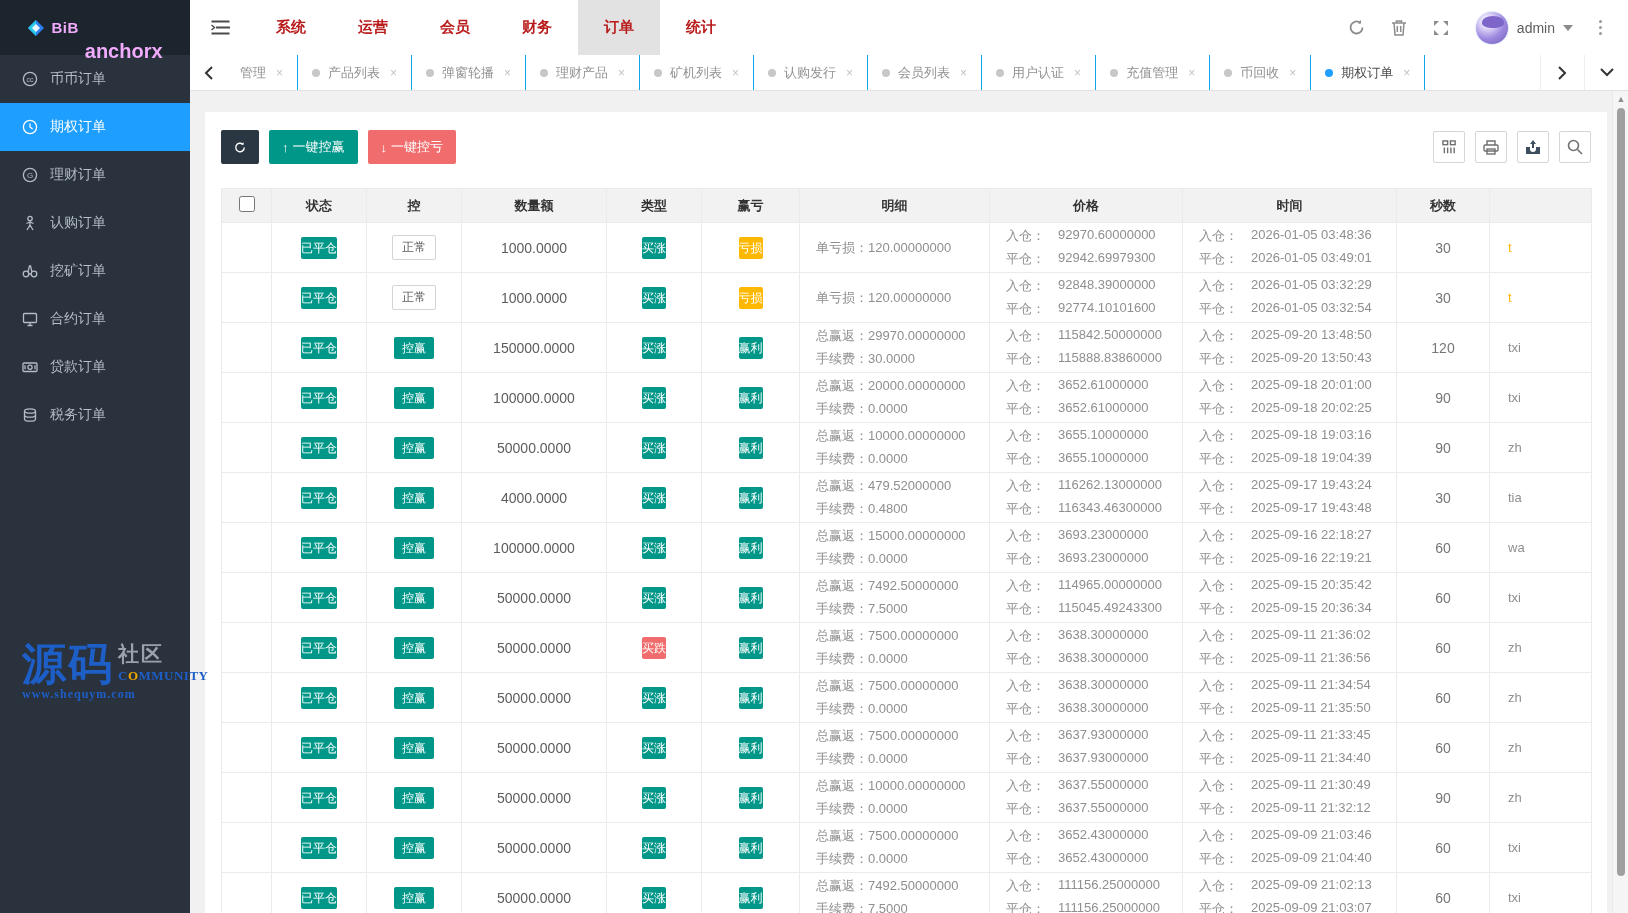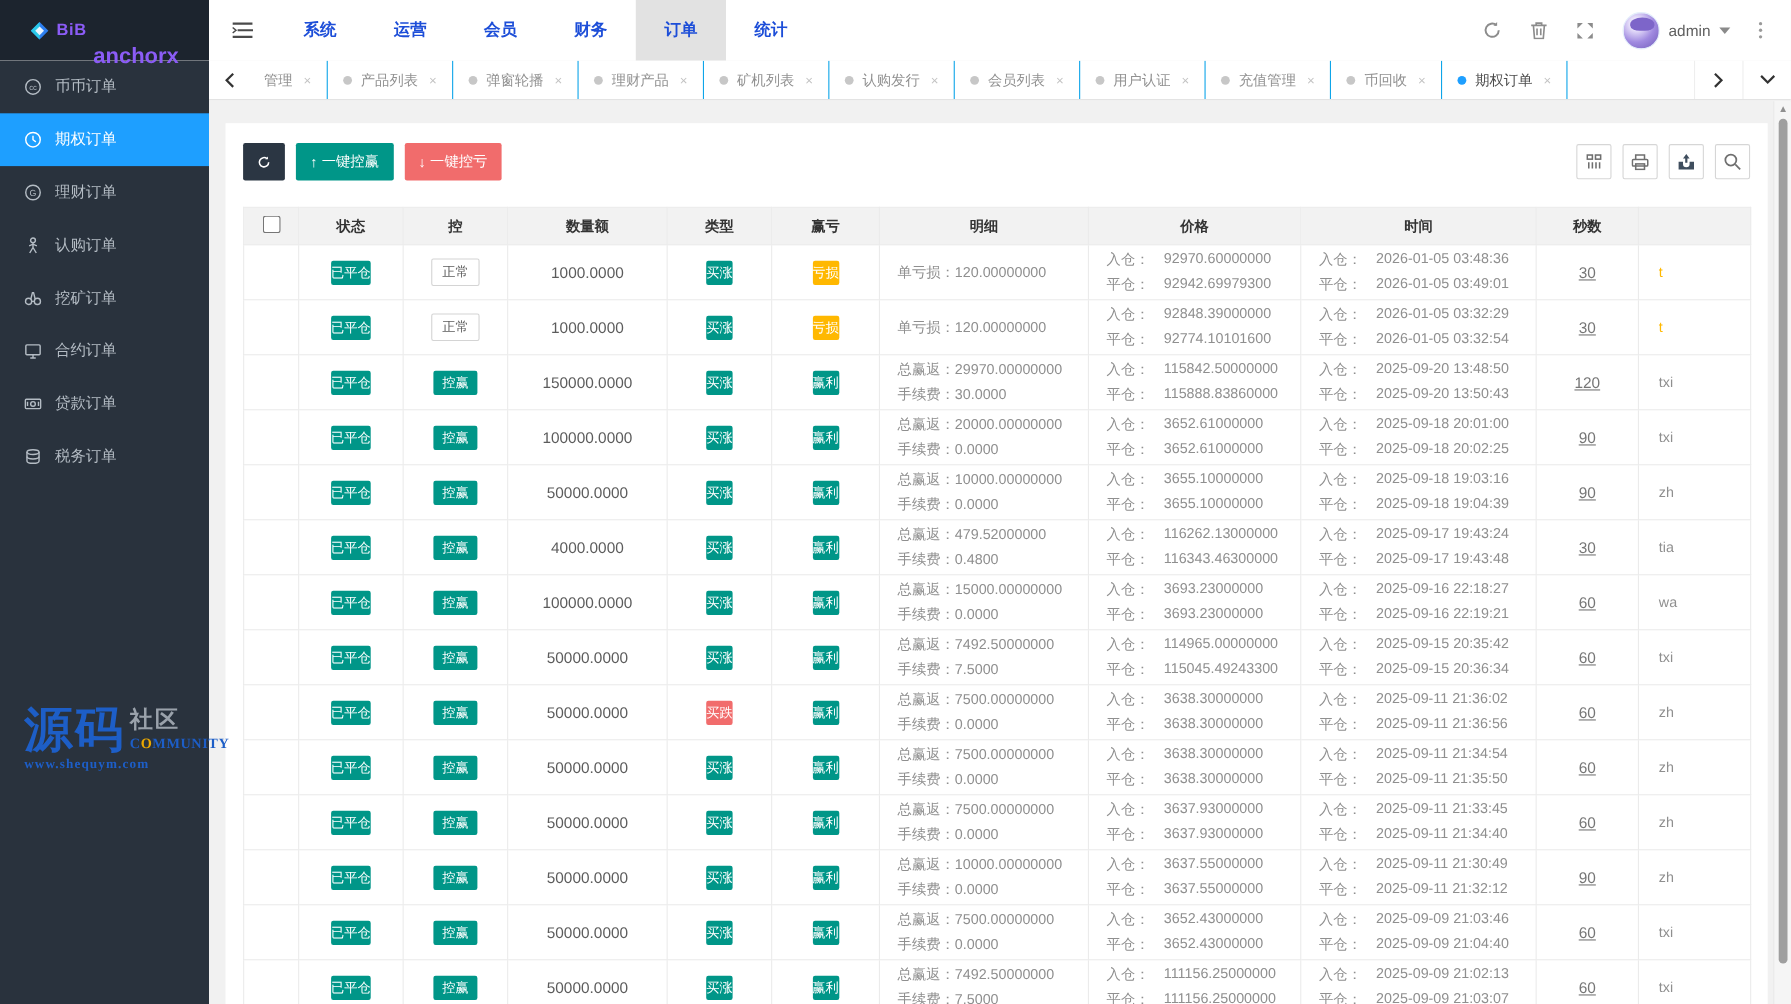--- a/index.html
+++ b/index.html
@@ -2,28 +2,28 @@
 <html><head>
 <meta charset="utf-8">
 <style>
   * { margin:0; padding:0; box-sizing:border-box; }
   html,body { width:1628px; height:913px; overflow:hidden; background:#f1f1f1;
     font-family:"Liberation Sans","DejaVu Sans",sans-serif; }
 
   
   .navbar { position:absolute; top:0; left:0; width:1628px; height:55px; background:#fff;
     display:flex; align-items:stretch; z-index:30; }
-  .logo { width:190px; background:#1c242e; color:#8b5cf6; display:flex; align-items:center;
+  .logo { width:190px; background:#1c242e; color:#f0abfc; display:flex; align-items:center;
     justify-content:center; gap:6px; }
   .logo-bib { font-size:15px; font-weight:bold; letter-spacing:.5px; }
   .logo-name { font-size:20px; font-weight:bold;margin-top:48px; }
   .nav-burger { width:60px; display:flex; align-items:center; justify-content:center;
     color:#4a4a4a; cursor:pointer; }
   .nav-menu { display:flex; align-items:stretch; }
-  .nav-item { display:flex; align-items:center; padding:0 26px; font-size:15px; color:#1d4ed8;
+  .nav-item { display:flex; align-items:center; padding:0 26px; font-size:15px; color:#b91c1c;
     font-weight:600; cursor:pointer; }
   .nav-item.active { background:#e2e2e2; }
   .nav-right { margin-left:auto; display:flex; align-items:center; gap:26px; padding-right:26px; }
   .nav-ic { color:#8c8c8c; display:flex; align-items:center; cursor:pointer; }
   .avatar-wrap { display:flex; align-items:center; gap:8px; cursor:pointer; }
   .avatar { width:34px; height:34px; border-radius:50%;
     background:radial-gradient(circle at 35% 30%, #e9e2fb 18%, #a08ae0 55%, #6f5bb8 100%);
     border:1px solid #e4eefb; position:relative; overflow:hidden; }
   .avatar:after { content:""; position:absolute; left:6px; top:4px; width:22px; height:12px;
     background:#7d65c9; border-radius:50% 50% 40% 40%; }
@@ -72,21 +72,21 @@
   .icon-btn.dark-ic { color:#3f4e5e; }
 
   
   table { border-collapse:collapse; table-layout:fixed; width:1370px; }
   th, td { border:1px solid #ebebeb; }
   thead th { background:#f2f2f2; height:34px; font-size:13px; color:#333; font-weight:bold; }
   tbody td { height:50px; font-size:13px; color:#8f8f8f; background:#fff; }
   td.c, th.c { text-align:center; }
   .cell-pad { padding-left:16px; }
   .amount { color:#5c5c5c; font-size:14px; }
-  .secs { color:#767676; font-size:14px;text-decoration:underline; }
+  .secs { color:#767676; font-size:14px; }
   .badge { display:inline-block; padding:5px 0; border-radius:2px; font-size:12px; color:#fff;
     line-height:1; }
   .bg-green { background:#009688; } .bg-red { background:#f16c6c; } .bg-yellow { background:#ffb800; }
   .ctrl-outline { display:inline-block; padding:4px 9px; border:1px solid #d4d4d4; border-radius:2px;
     background:#fff; color:#5c5c5c; font-size:12px; line-height:1.2; cursor:pointer; }
   .ctrl-fill { display:inline-block; padding:5px 8px; border-radius:2px; background:#009688;
     color:#fff; font-size:12px; line-height:1; cursor:pointer; }
   .lines { display:flex; flex-direction:column; justify-content:center; gap:5px; }
   .kv { display:flex; }
   .kv .k { width:52px; flex:none; }

